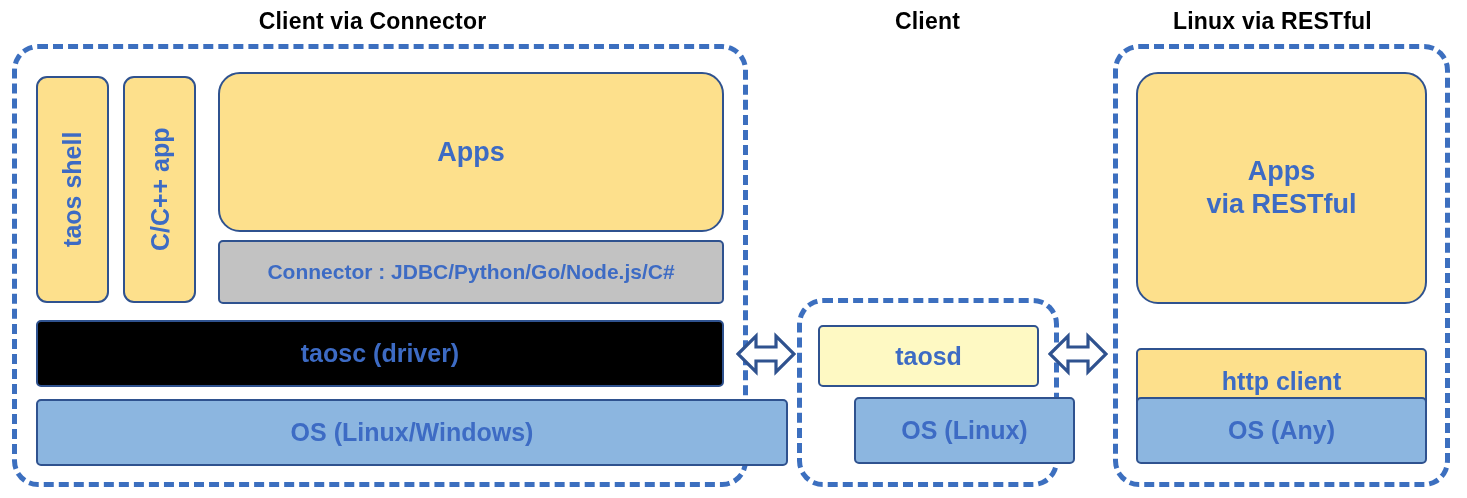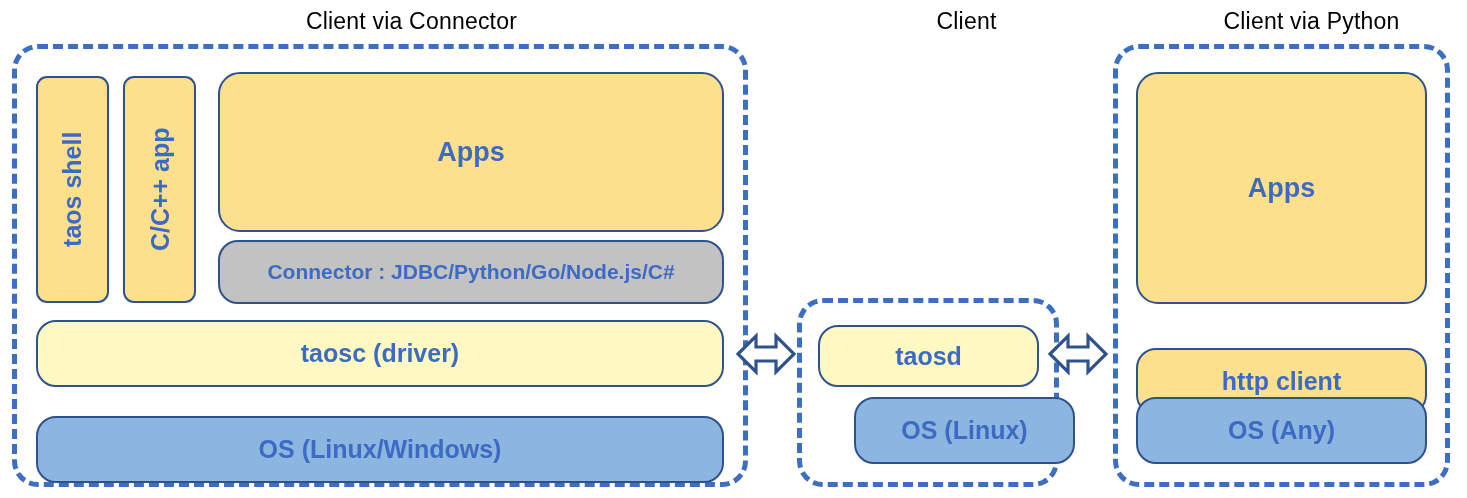--- a/index.html
+++ b/index.html
@@ -12,53 +12,52 @@
     height: 498px;
     position: relative;
     font-family: "Liberation Sans", sans-serif;
     overflow: hidden;
   }
 
   
   .panel-title {
     position: absolute;
     font-size: 23px;
-    font-weight: normal;
+    font-weight: bold;
     color: #000000;
     text-align: center;
     white-space: nowrap;
     letter-spacing: 0.2px;
-    padding-left: 39px;
   }
 
   
   .dashed-group {
     position: absolute;
     border: 5px dashed #3c6fbf;
     border-radius: 26px;
     box-sizing: border-box;
     background: transparent;
   }
 
   
   .node {
     position: absolute;
     box-sizing: border-box;
     border: 2.5px solid #2f528f;
-    border-radius: 20px;
+    border-radius: 5px;
     display: flex;
     align-items: center;
     justify-content: center;
     text-align: center;
     color: #3d6bc4;
     font-weight: bold;
     line-height: 1.22;
   }
   .node.yellow { background: #fde08c; }
-  .node.orange { background: #fef9c3; }
+  .node.orange { background: #000000; }
   .node.blue   { background: #8cb6e0; }
   .node.green  { background: #fef9c3; }
   .node.gray   { background: #c2c2c2; }
 
   
   .node.vertical {
     border-radius: 11px;
   }
   .node.vertical .vlabel {
     transform: rotate(-90deg);
@@ -72,21 +71,21 @@
   }
   .arrow svg { display: block; }
 </style>
 </head>
 <body>
 
 <div class="panel-title" style="left:0px; top:8px; width:745px;">Client via Connector</div>
 
 <div class="panel-title" style="left:795px; top:8px; width:265px;">Client</div>
 
-<div class="panel-title" style="left:1100px; top:8px; width:345px;">Client via Python</div>
+<div class="panel-title" style="left:1100px; top:8px; width:345px;">Linux via RESTful</div>
 
 <div class="dashed-group" style="left:12px; top:44px; width:736px; height:443px;"></div>
 
 <div class="node yellow vertical" style="left:36px; top:76px; width:73px; height:227px; font-size:25px;">
   <span class="vlabel">taos shell</span>
 </div>
 
 <div class="node yellow vertical" style="left:123px; top:76px; width:73px; height:227px; font-size:25px;">
   <span class="vlabel">C/C++ app</span>
 </div>
@@ -96,21 +95,21 @@
 </div>
 
 <div class="node gray" style="left:218px; top:240px; width:506px; height:64px; font-size:21px;">
   <span>Connector : JDBC/Python/Go/Node.js/C#</span>
 </div>
 
 <div class="node orange" style="left:36px; top:320px; width:688px; height:67px; font-size:25px;">
   <span>taosc (driver)</span>
 </div>
 
-<div class="node blue" style="left:36px; top:416px; width:688px; height:67px; font-size:25px;">
+<div class="node blue" style="left:36px; top:399px; width:752px; height:67px; font-size:25px;">
   <span>OS (Linux/Windows)</span>
 </div>
 
 <div class="arrow" style="left:736px; top:325px;">
   <svg width="60" height="58" viewBox="0 0 60 58">
     <polygon points="2,29 20,11 20,22 40,22 40,11 58,29 40,47 40,36 20,36 20,47" fill="#ffffff" stroke="#2f528f" stroke-width="3.2" stroke-linejoin="miter"></polygon>
   </svg>
 </div>
 
 <div class="dashed-group" style="left:797px; top:298px; width:262px; height:189px;"></div>
@@ -126,20 +125,21 @@
 <div class="arrow" style="left:1048px; top:325px;">
   <svg width="60" height="58" viewBox="0 0 60 58">
     <polygon points="2,29 20,11 20,22 40,22 40,11 58,29 40,47 40,36 20,36 20,47" fill="#ffffff" stroke="#2f528f" stroke-width="3.2" stroke-linejoin="miter"></polygon>
   </svg>
 </div>
 
 <div class="dashed-group" style="left:1113px; top:44px; width:337px; height:443px;"></div>
 
 <div class="node yellow" style="left:1136px; top:72px; width:291px; height:232px; font-size:27px; border-radius:22px; flex-direction:column;">
   <span>Apps</span>
+  <span>via RESTful</span>
 </div>
 
 <div class="node yellow" style="left:1136px; top:320px; width:291px; height:67px; font-size:25px;margin-top:28px;">
   <span>http client</span>
 </div>
 
 <div class="node blue" style="left:1136px; top:397px; width:291px; height:67px; font-size:25px;align-items:center;">
   <span>OS (Any)</span>
 </div>
 

